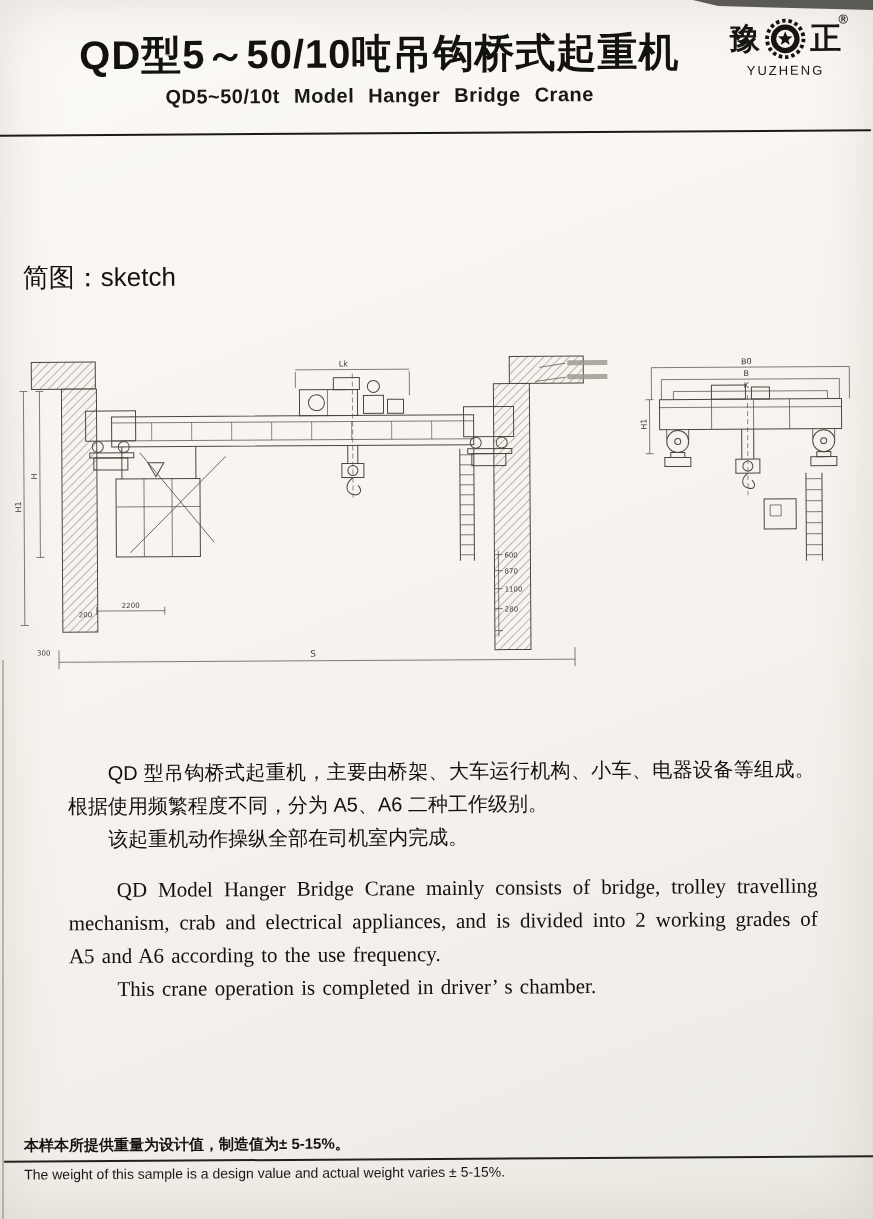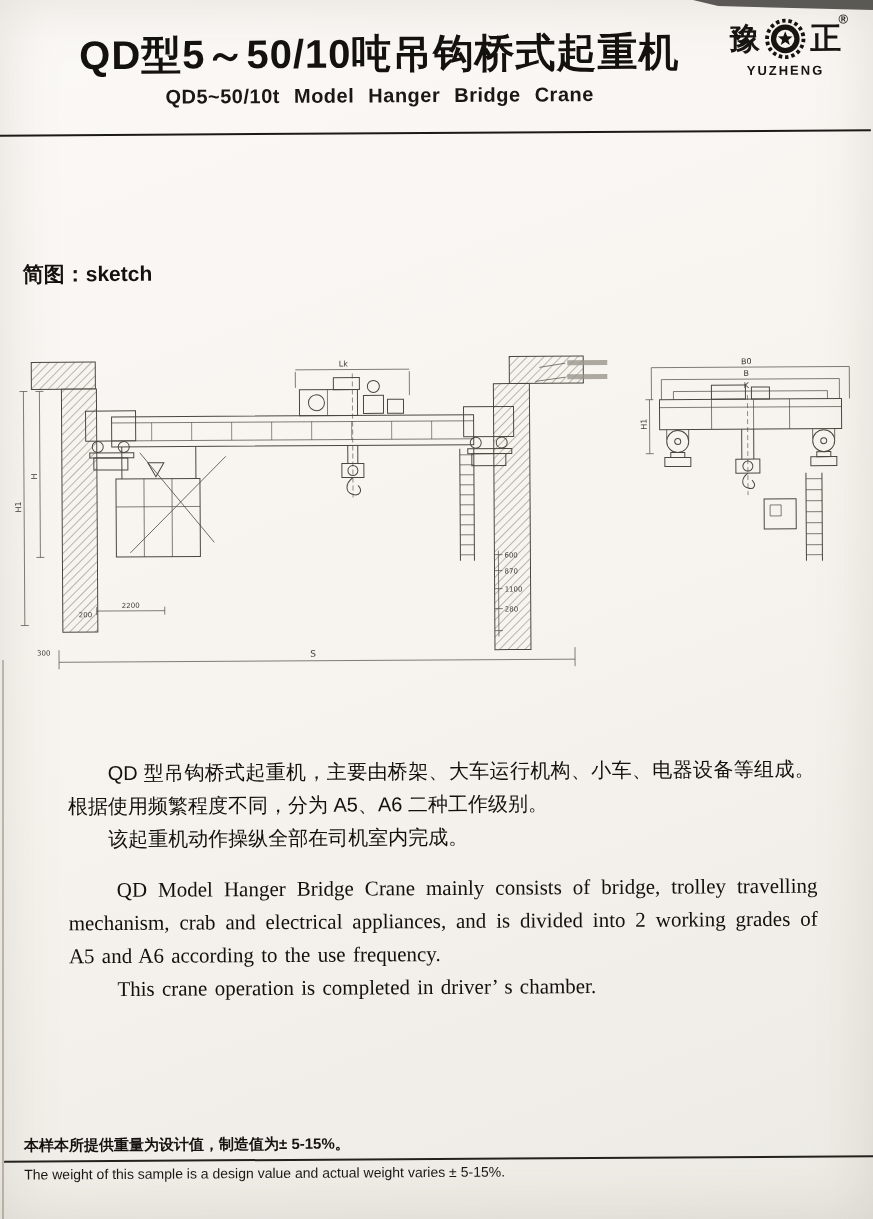--- a/index.html
+++ b/index.html
@@ -29,24 +29,24 @@
     color:#14120f;
   }
   .title-en{
     position:absolute;top:72px;left:72px;width:620px;text-align:center;
     font-size:20px;font-weight:700;word-spacing:8px;letter-spacing:.5px;color:#1a1814;
   }
   .logo{position:absolute;top:6px;right:20px;width:130px;text-align:center;}
   .logo-row{display:flex;align-items:center;justify-content:center;gap:2px;}
   .logo-char{font-size:31px;font-weight:900;color:#171511;}
   .logo-reg{position:absolute;top:-4px;right:2px;font-size:13px;font-weight:700;}
-  .logo-brand{font-size:13px;font-weight:700;letter-spacing:2px;margin-top:1px;color:#171511;}
+  .logo-brand{font-size:13px;font-weight:400;letter-spacing:2px;margin-top:1px;color:#171511;}
   .header-rule{position:absolute;top:120px;left:0;right:0;height:2px;background:#1c1a17;}
   
-  .sketch-label{position:absolute;top:258px;left:24px;font-size:21px;font-weight:700;color:#14120f;}
+  .sketch-label{position:absolute;top:258px;left:24px;font-size:26px;font-weight:400;color:#14120f;}
   
   .sketch-wrap{position:absolute;top:355px;left:12px;width:849px;height:340px;}
   .sketch-svg text{font-family:"DejaVu Sans",sans-serif;fill:#3c3834;stroke:none;}
   
   .body-zh{position:absolute;top:755px;left:66px;right:60px;font-size:20px;line-height:33px;
     text-align:justify;color:#13110e;}
   .body-zh p{margin:0;text-indent:2em;}
   .body-en{position:absolute;top:872px;left:66px;right:58px;font-family:"Liberation Serif",serif;
     font-size:21px;line-height:33px;text-align:justify;color:#13110e;}
   .body-en p{margin:0;text-indent:2.3em;word-spacing:2px;}

